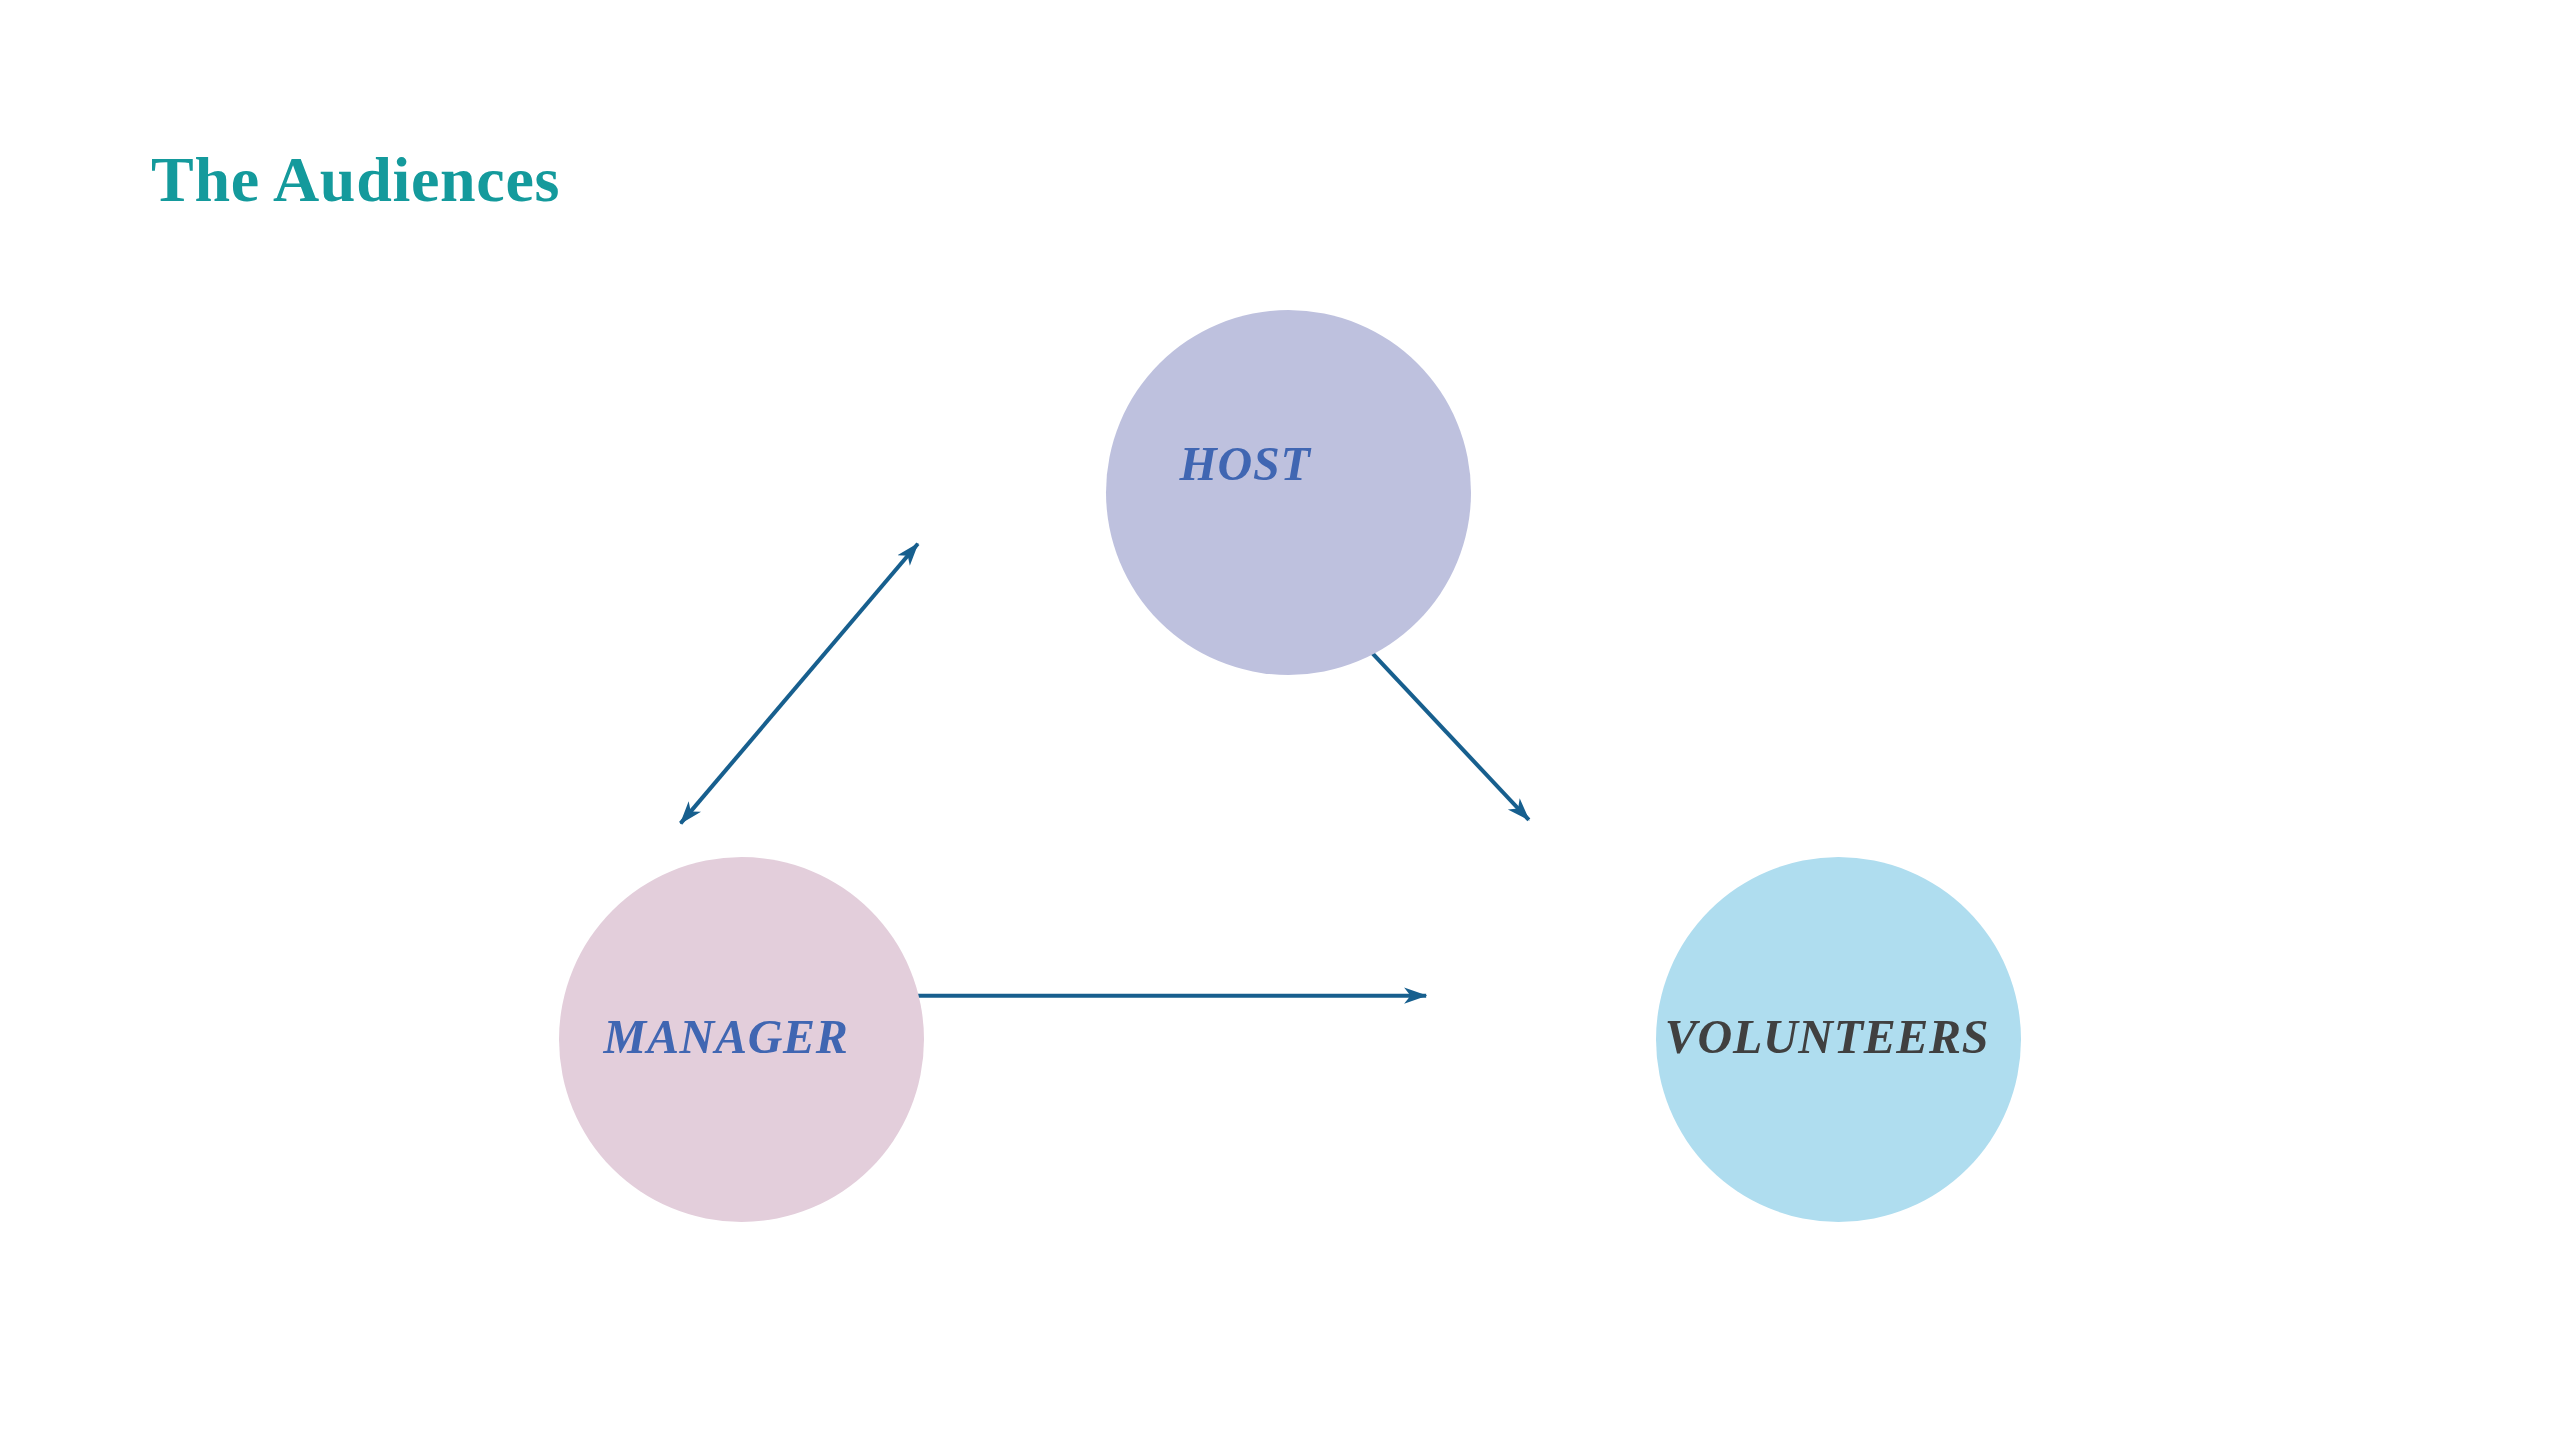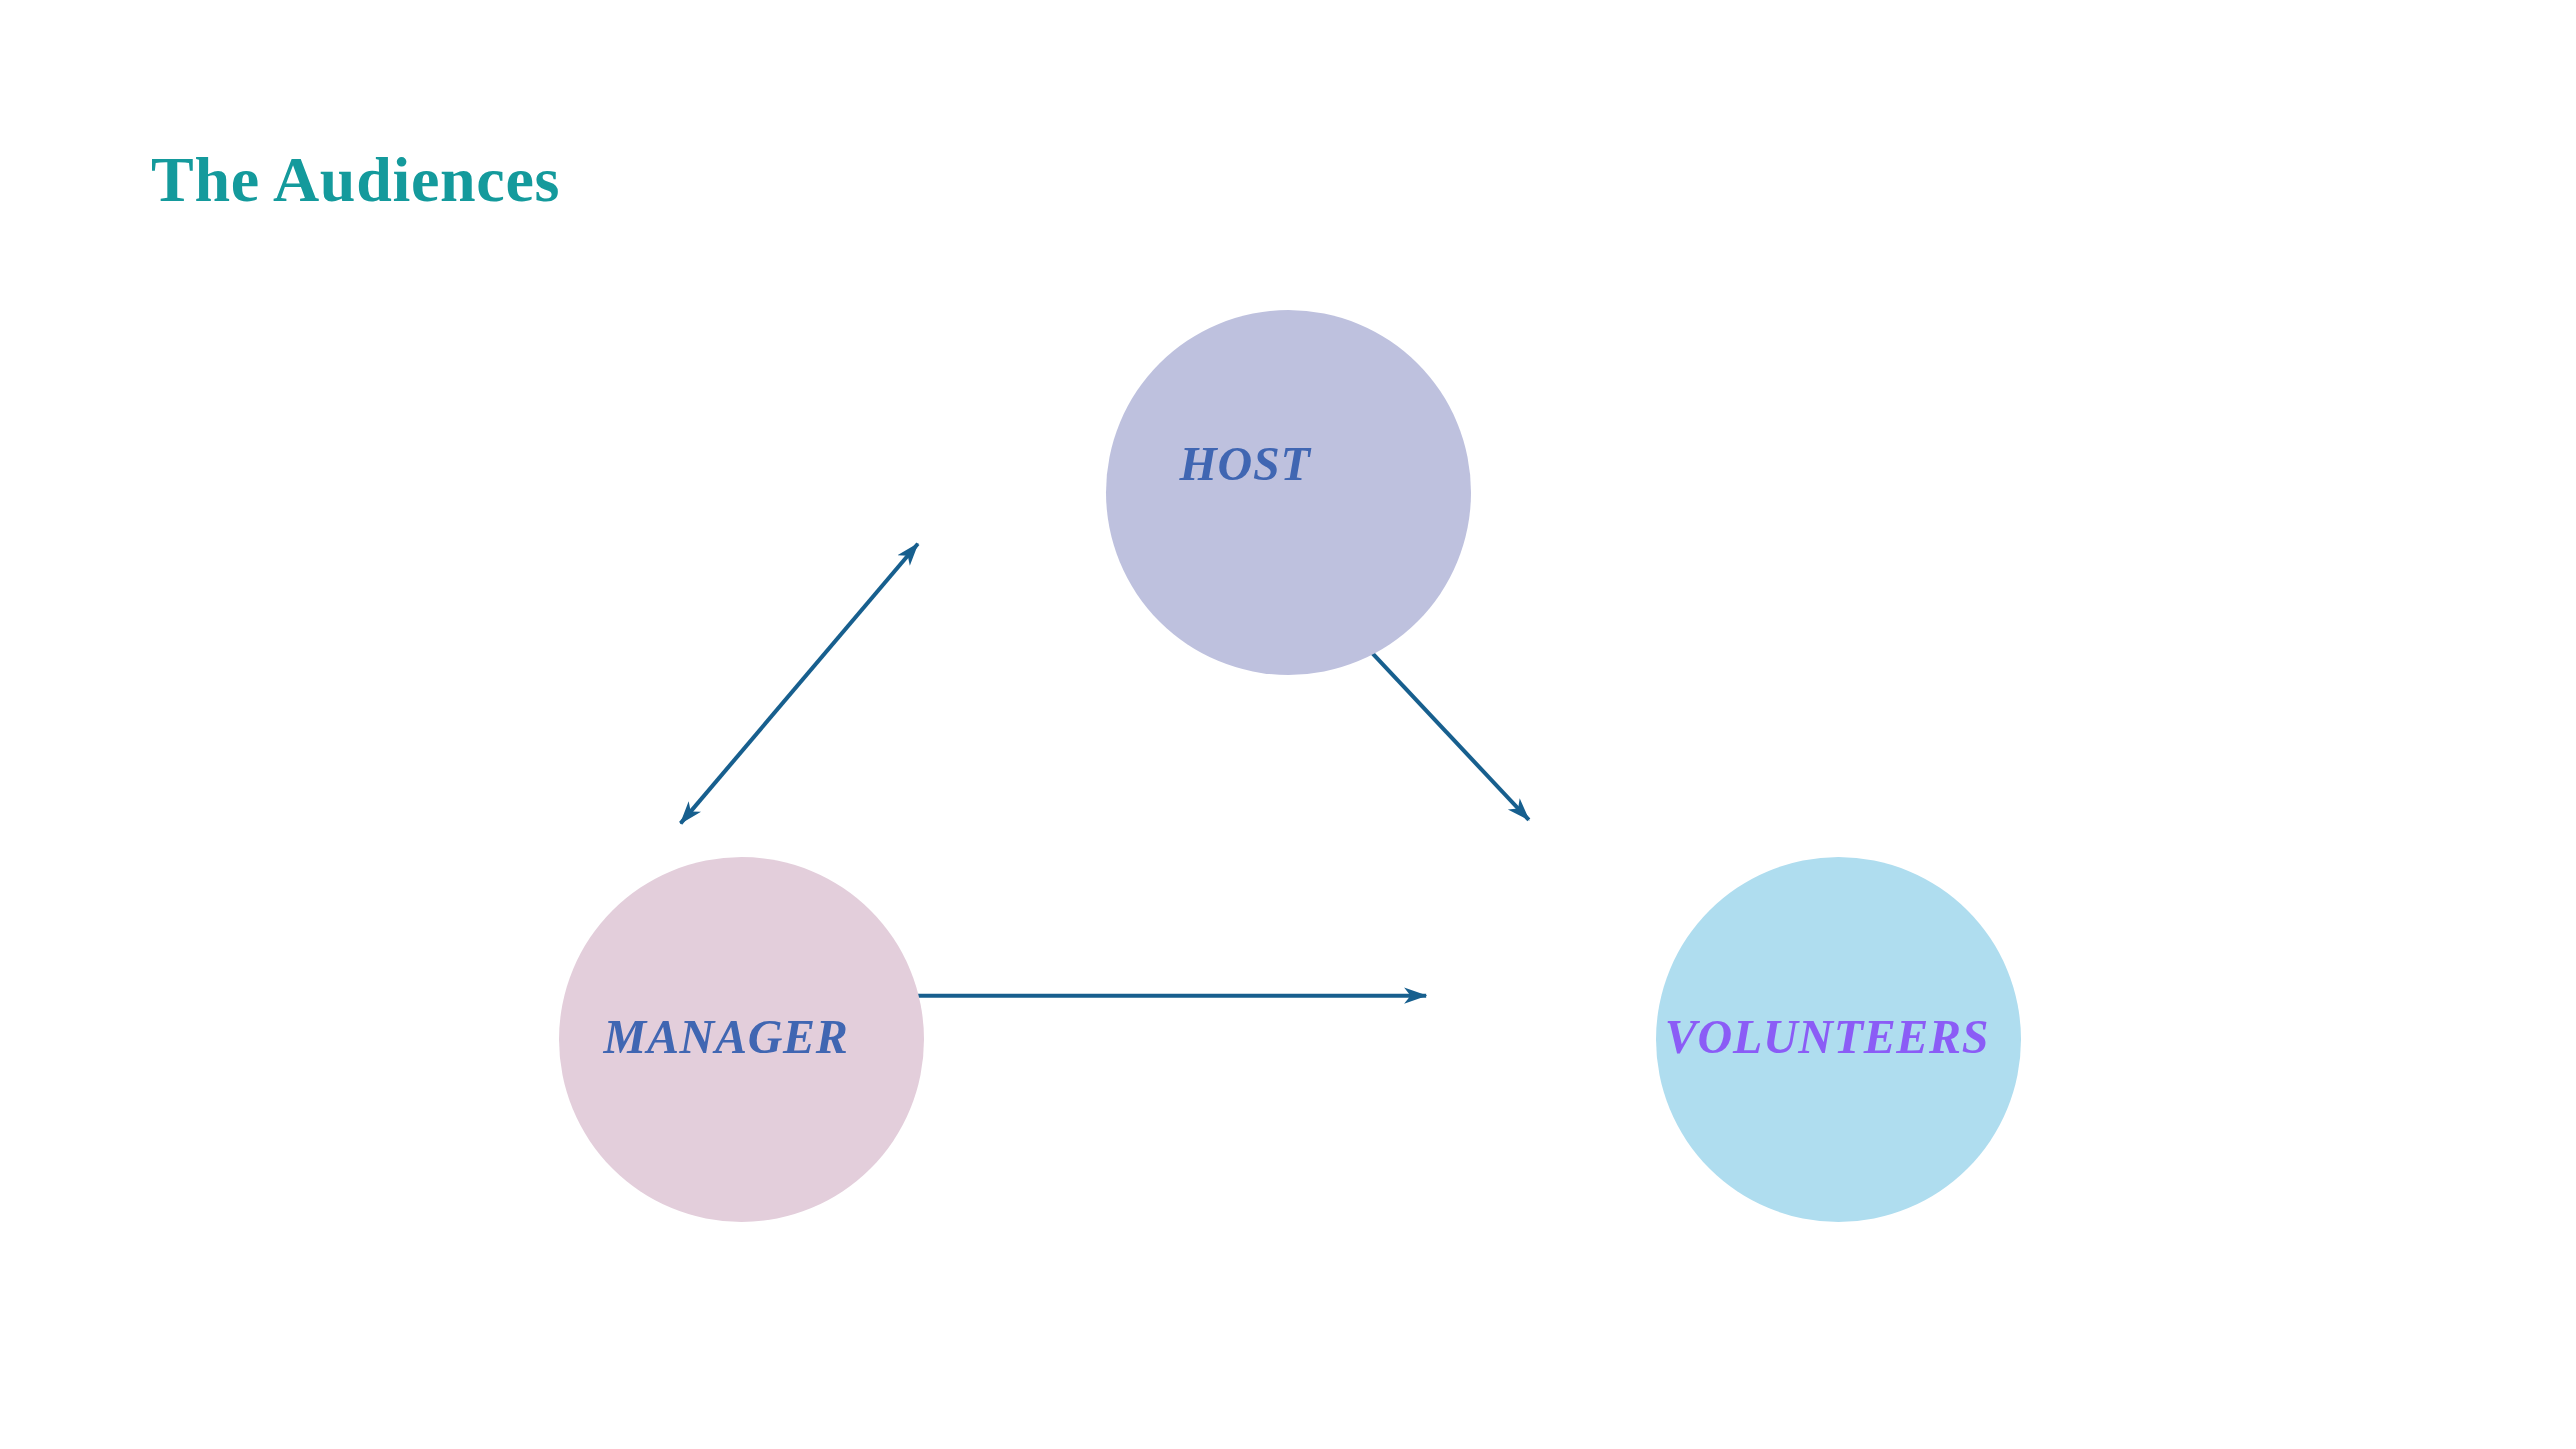--- a/index.html
+++ b/index.html
@@ -75,17 +75,17 @@
         <line x1="2192" y1="738" x2="2635" y2="1210" stroke="#175F8E" stroke-width="7" marker-end="url(#arrowhead)" marker-start="url(#arrowhead)"></line>
         <line x1="1382" y1="1513" x2="2458" y2="1513" stroke="#175F8E" stroke-width="7" marker-end="url(#arrowhead)" marker-start="url(#arrowhead)"></line>
       </svg>
 
     <div class="node" style="left: 1106px; top: 270px; width: 365px; height: 365px; background: rgb(190, 193, 222);"></div>
     <div class="node" style="left: 559px; top: 817px; width: 365px; height: 365px; background: rgb(227, 206, 219);"></div>
     <div class="node" style="left: 1656px; top: 817px; width: 365px; height: 365px; background: rgb(175, 221, 239);"></div>
 
     <div class="node-label" style="left: 1245px; top: 424px; color: rgb(64, 102, 178);">HOST</div>
     <div class="node-label" style="left: 726px; top: 997px; color: rgb(64, 102, 178);">MANAGER</div>
-    <div class="node-label" style="left: 1827px; top: 997px; color: #8b5cf6;">VOLUNTEERS</div>
+    <div class="node-label" style="left: 1827px; top: 997px; color: #404040;">VOLUNTEERS</div>
 
   </div>
 </div>
 
 
 </body></html>

